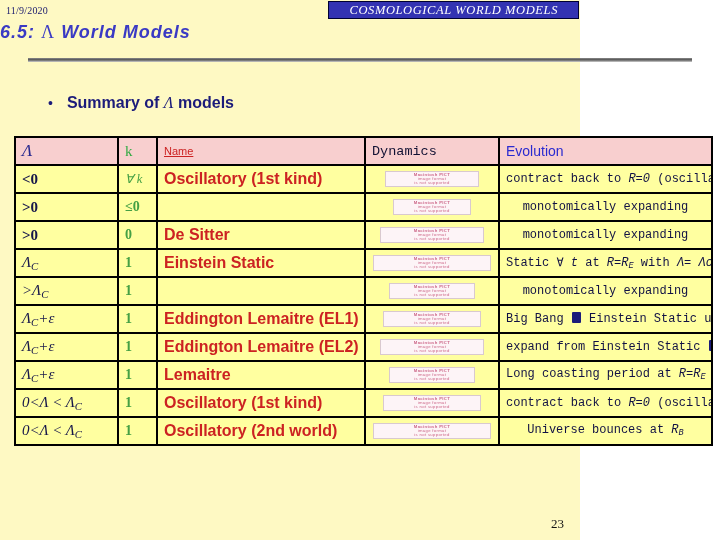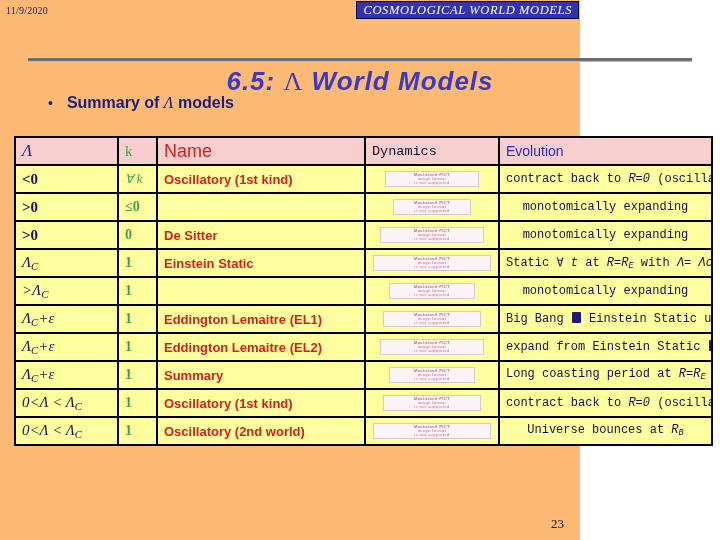--- a/index.html
+++ b/index.html
@@ -6,60 +6,59 @@
   html, body {
     margin: 0; padding: 0;
     width: 720px; height: 540px;
     background: #ffffff;
     font-family: "Liberation Sans", sans-serif;
     overflow: hidden;
   }
   #slide {
     position: relative;
     width: 580px; height: 540px;
-    background: #fdba74;
+    background: #fef9c3;
   }
 
   
   .hdr-date {
     position: absolute; left: 6px; top: 5px;
     font-family: "Liberation Serif", serif;
     font-size: 10px; color: #1a1a6e; letter-spacing: .2px;
   }
   .hdr-center {
     position: absolute; left: 84px; top: 5px;
     font-family: "Liberation Serif", serif;
     font-size: 9.5px; color: #1a1a6e; white-space: nowrap;
   }
   .hdr-banner {
     position: absolute; right: 1px; top: 1px;
     height: 18px;
-    padding: 0 6px;
+    padding: 0 20px;
     background: #3333b2;
     border: 1px solid #000033;
     color: #ffffff;
     font-family: "Liberation Serif", serif;
     font-size: 12.5px;
     font-style: italic;
     letter-spacing: .6px;
     line-height: 16px;
     white-space: nowrap;
   }
 
   
   .title {
     position: absolute; left: 0; top: 22px; width: 720px;
-    text-align: center;
+    text-align: left;
     font-family: "Liberation Sans", sans-serif;
     font-weight: bold; font-style: italic;
-    font-size: 26px;
+    font-size: 18px;
     color: #3a3ac4;
     letter-spacing: 1px;
     white-space: nowrap;
-    margin-top: 44px;
   }
   .title .lam { font-family: "Liberation Serif", serif; font-style: normal; font-weight: normal; }
   .title-rule {
     position: absolute; left: 28px; top: 58px;
     width: 664px; height: 4px;
     background: linear-gradient(to bottom,#8a8a8a 0%,#555 45%,#cfcfcf 100%);
   }
 
   
   .bullet-row {
@@ -104,21 +103,21 @@
   .h-lam {
     font-family: "Liberation Serif", serif; font-style: italic;
     font-size: 17px; color: #2a2a8f;
   }
   .h-k {
     font-family: "Liberation Serif", serif;
     font-size: 15px; color: #33aa44; font-weight: bold;
   }
   .h-name {
     font-family: "Liberation Sans", sans-serif; font-weight: bold;
-    font-size: 18px; color: #cc2222;
+    font-size: 11px; color: #cc2222; text-decoration: underline;
   }
   .h-dyn {
     font-family: Liberation Mono, monospace; font-weight: bold;
     font-size: 13.5px; color: #111133;
   }
   .h-evo {
     font-family: "Liberation Sans", sans-serif; font-weight: bold;
     font-size: 14px; color: #2a2ad0; margin-left: 24px;
   }
 
@@ -128,21 +127,21 @@
     white-space: nowrap;
   }
   .v-lam.italic { font-style: italic; font-weight: normal; }
   .v-k {
     font-family: "Liberation Serif", serif;
     font-size: 14px; color: #44a044; font-weight: bold;
   }
   .v-k.it { font-style: italic; font-weight: normal; font-size: 12.5px; }
   .v-name {
     font-family: "Liberation Sans", sans-serif; font-weight: bold;
-    font-size: 13px; color: #cc2222; white-space: nowrap; margin-top: 8px;
+    font-size: 16px; color: #cc2222; white-space: nowrap; margin-top: 8px;
   }
   .v-evo {
     font-family: Liberation Mono, monospace;
     font-size: 12px; color: #111144; white-space: nowrap; text-align: center;
   }
   .v-evo .it { font-style: italic; }
   .sub { font-size: .72em; vertical-align: -0.28em; }
   .missing-glyph {
     display: inline-block;
     width: 9px; height: 11px;
@@ -311,21 +310,21 @@
               <div class="l1">Macintosh PICT</div>
               <div>image format</div>
               <div>is not supported</div>
             </div>
           </td>
           <td class="v-evo">expand from Einstein Static <span class="missing-glyph"></span>∞</td>
         </tr>
         <tr>
           <td class="v-lam italic">Λ<span class="sub">C</span>+ε</td>
           <td class="v-k">1</td>
-          <td class="v-name">Summary</td>
+          <td class="v-name">Lemaitre</td>
           <td>
             <div class="pict w5">
               <div class="l1">Macintosh PICT</div>
               <div>image format</div>
               <div>is not supported</div>
             </div>
           </td>
           <td class="v-evo">Long coasting period at <span class="it">R=R<span class="sub">E</span></span></td>
         </tr>
         <tr>

